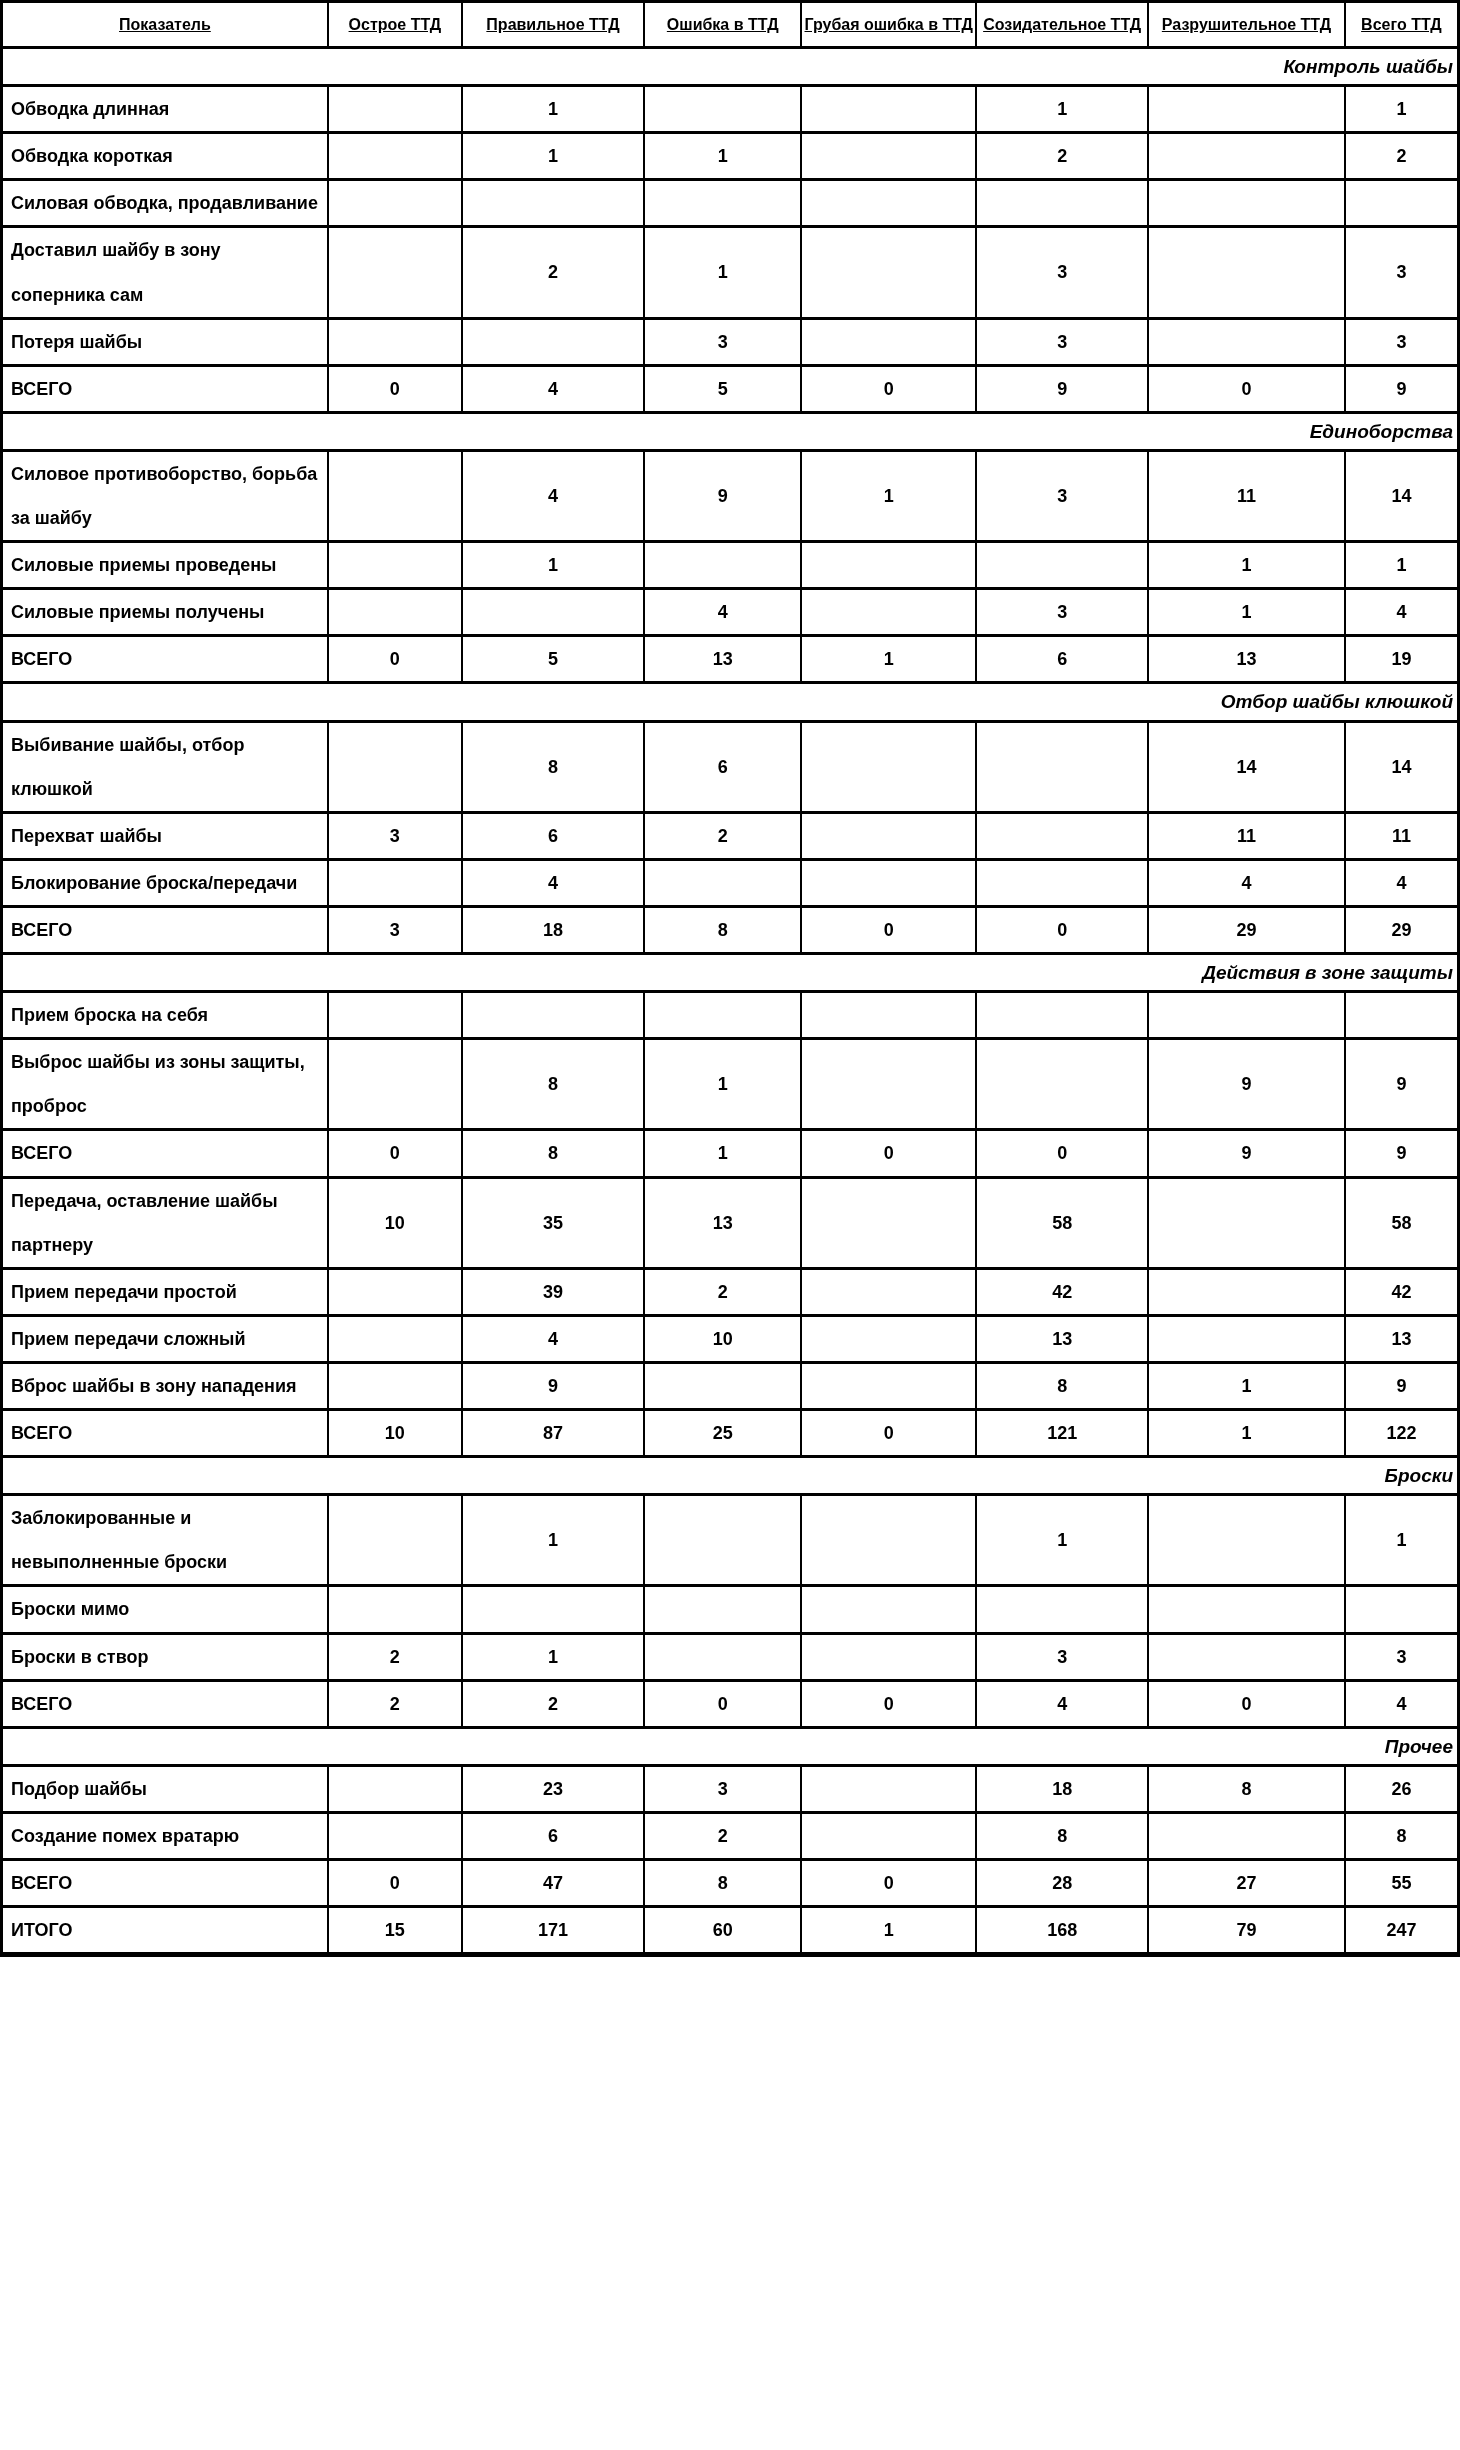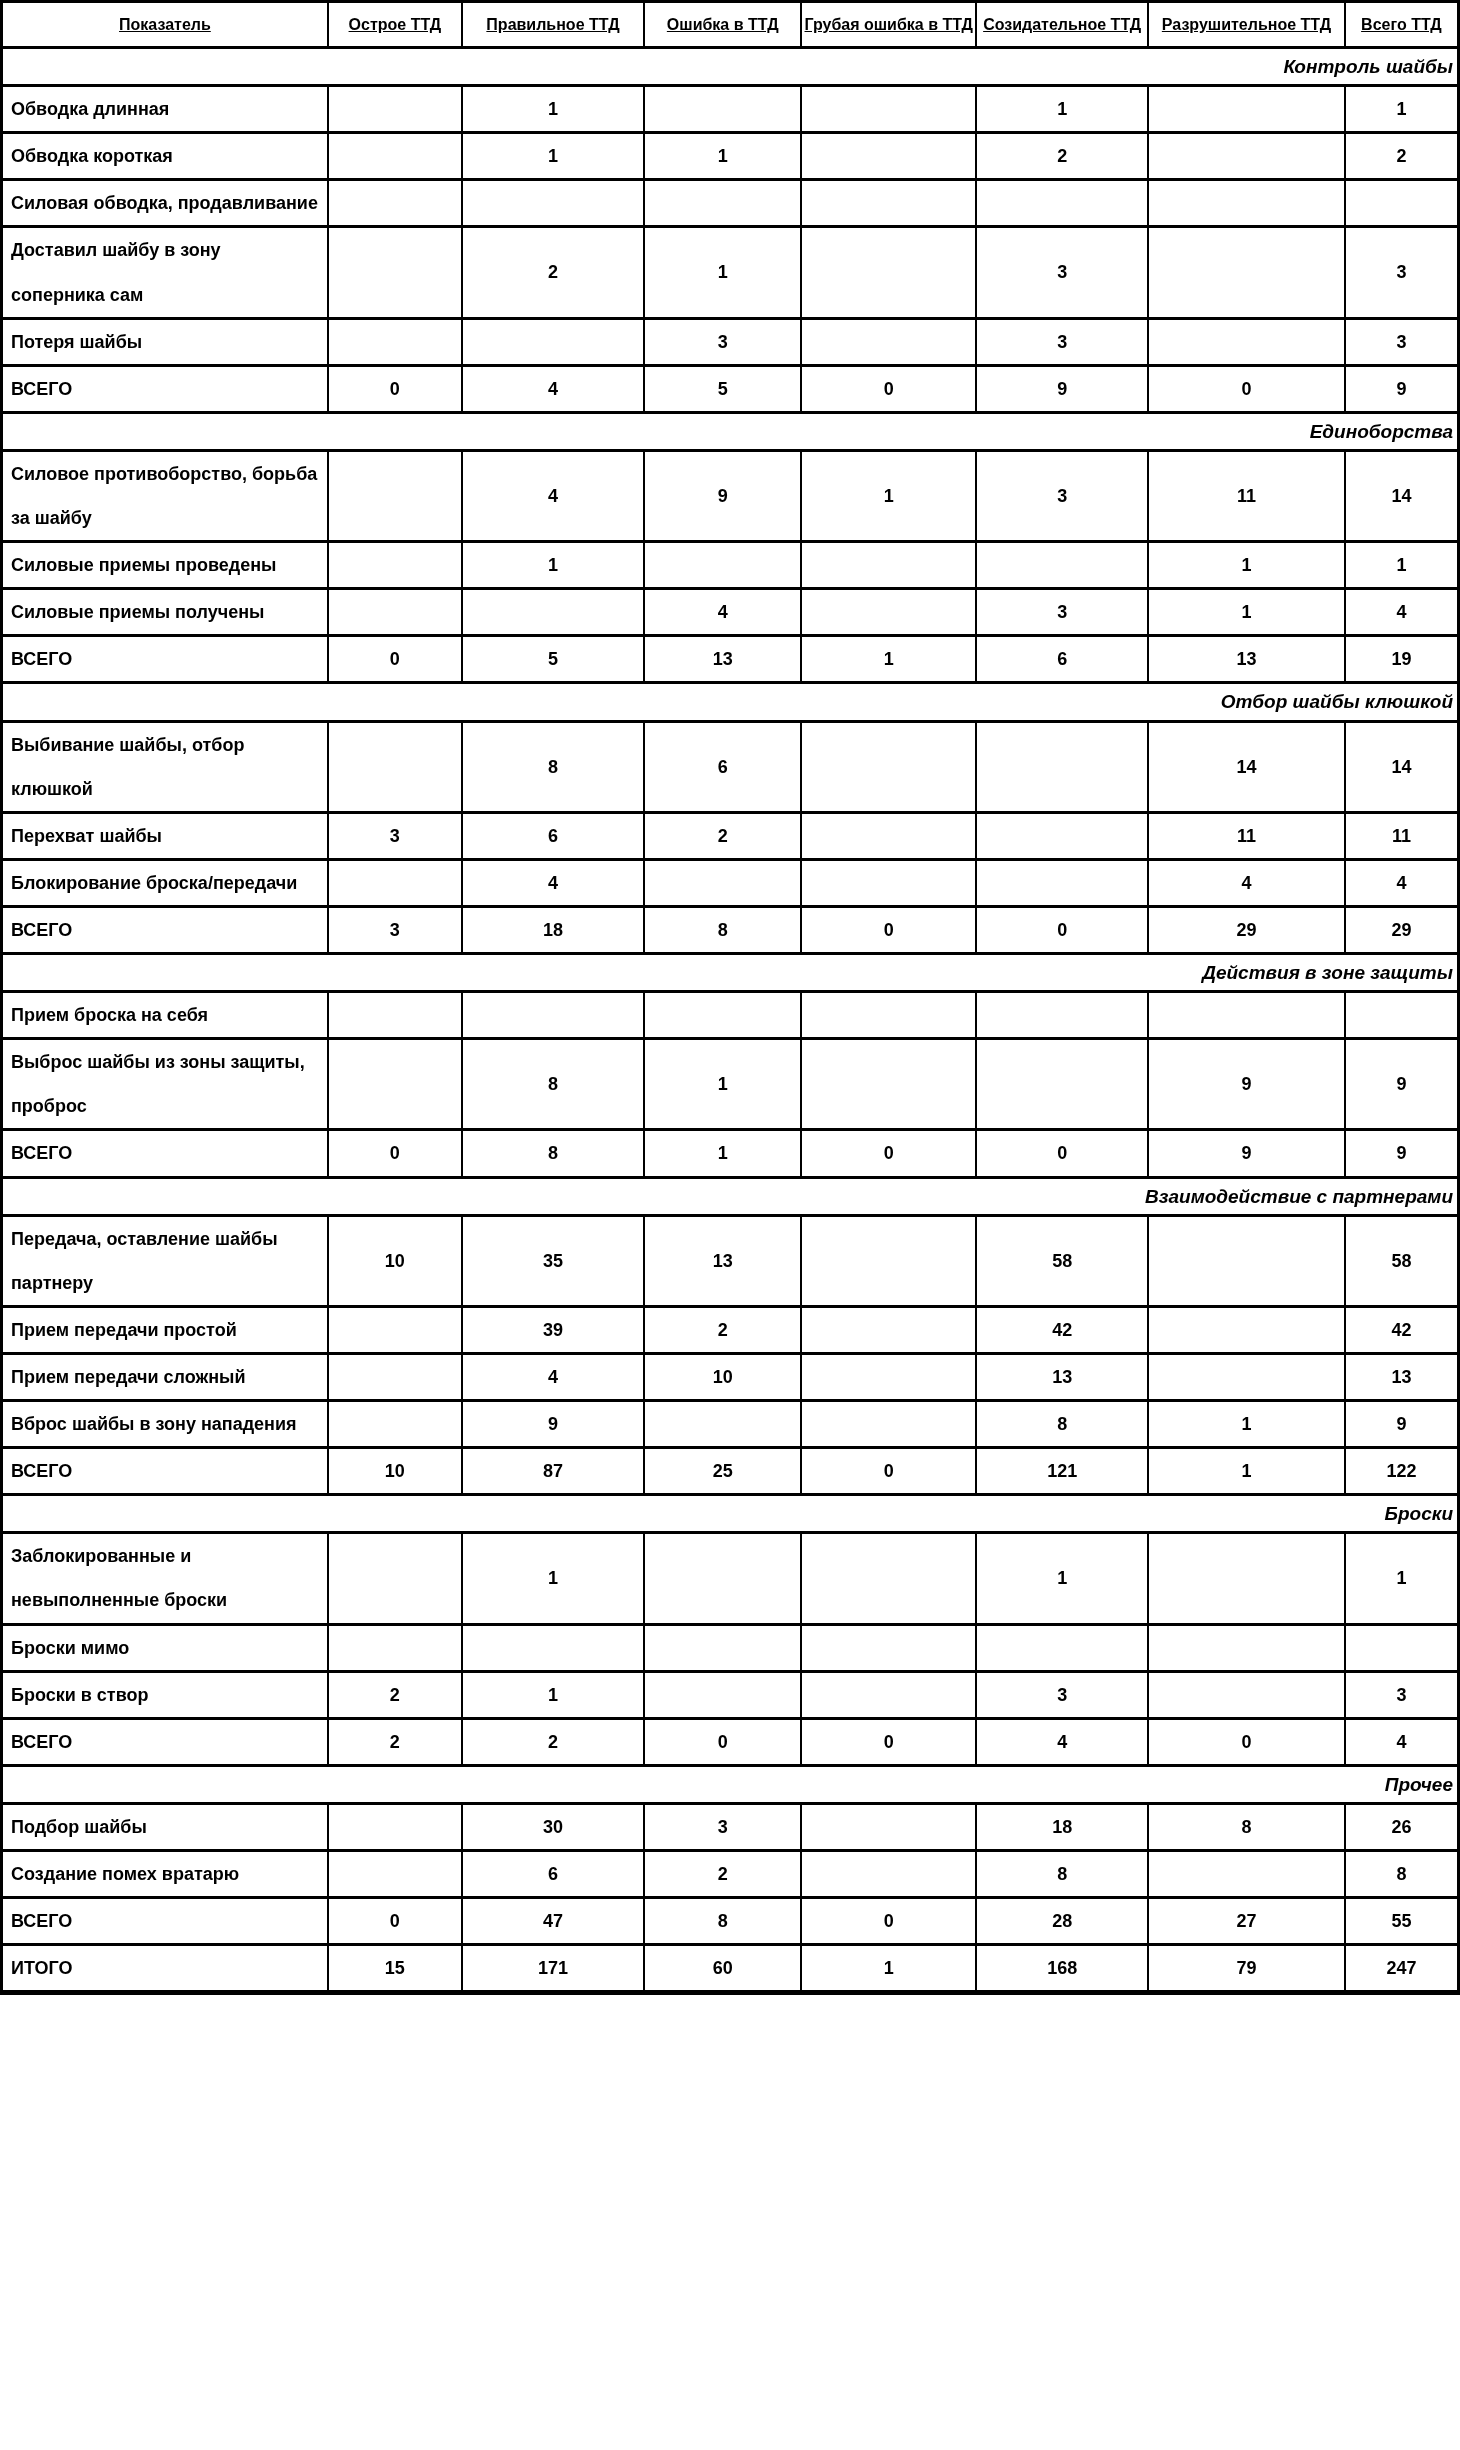--- a/index.html
+++ b/index.html
@@ -267,23 +267,20 @@
         <tr class="data-row total-row">
           <td class="label">ВСЕГО</td>
           <td class="val">0</td>
           <td class="val">8</td>
           <td class="val">1</td>
           <td class="val">0</td>
           <td class="val">0</td>
           <td class="val">9</td>
           <td class="val">9</td>
         </tr>
-        <tr>
-          <td class="section-title" colspan="8">Взаимодействие с партнерами</td>
-        </tr>
         <tr class="data-row">
           <td class="label">Передача, оставление шайбы партнеру</td>
           <td class="val">10</td>
           <td class="val">35</td>
           <td class="val">13</td>
           <td class="val"></td>
           <td class="val">58</td>
           <td class="val"></td>
           <td class="val">58</td>
         </tr>
@@ -369,21 +366,21 @@
           <td class="val">4</td>
           <td class="val">0</td>
           <td class="val">4</td>
         </tr>
         <tr>
           <td class="section-title" colspan="8">Прочее</td>
         </tr>
         <tr class="data-row">
           <td class="label">Подбор шайбы</td>
           <td class="val"></td>
-          <td class="val">30</td>
+          <td class="val">23</td>
           <td class="val">3</td>
           <td class="val"></td>
           <td class="val">18</td>
           <td class="val">8</td>
           <td class="val">26</td>
         </tr>
         <tr class="data-row">
           <td class="label">Создание помех вратарю</td>
           <td class="val"></td>
           <td class="val">6</td>

